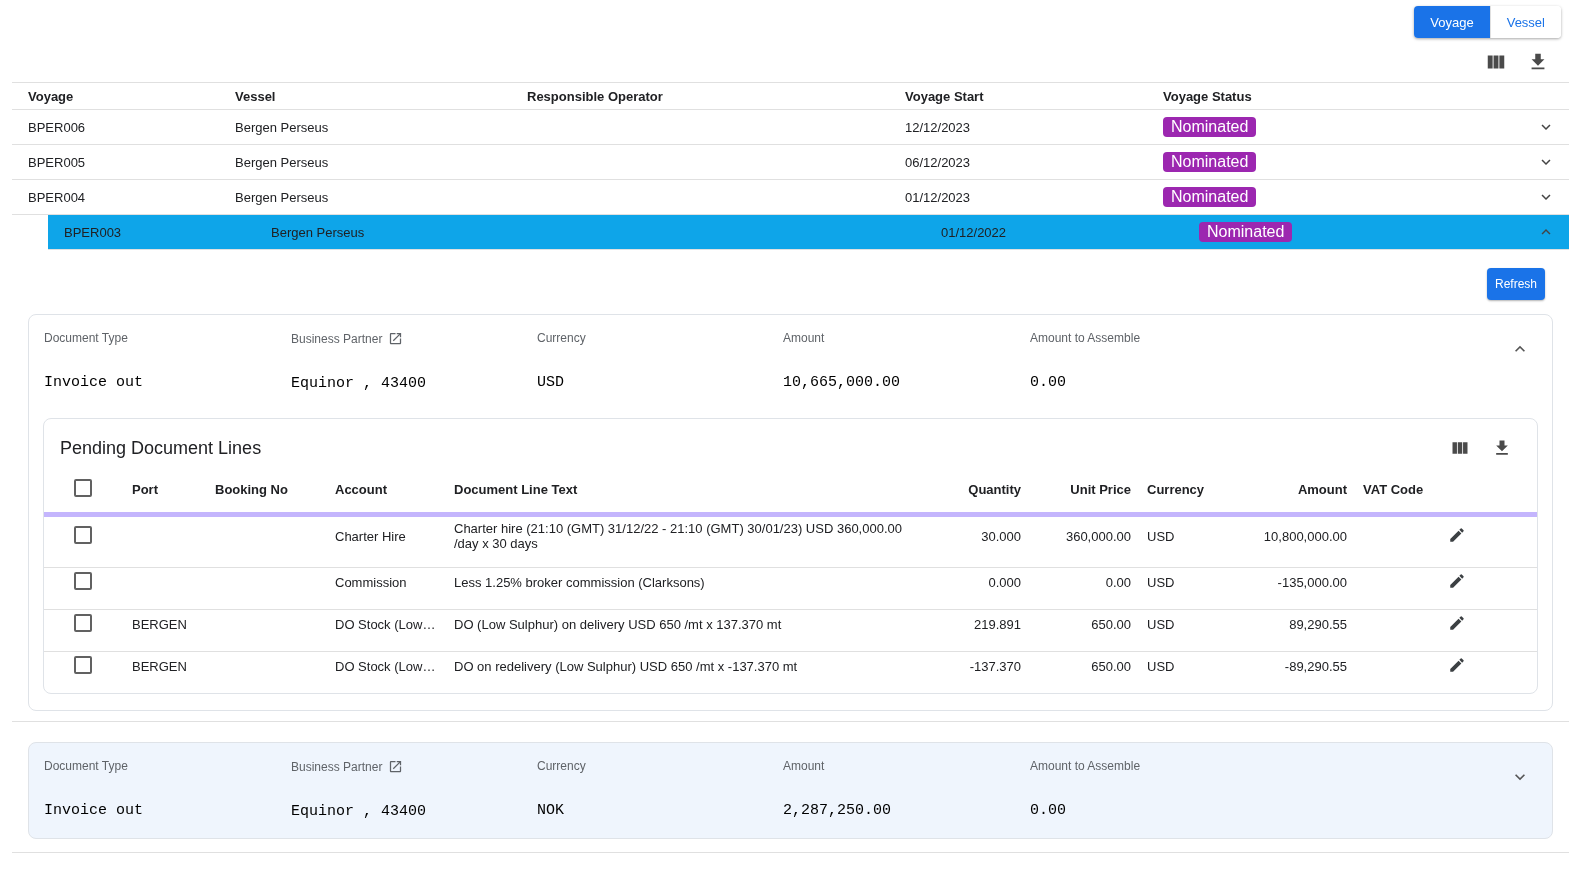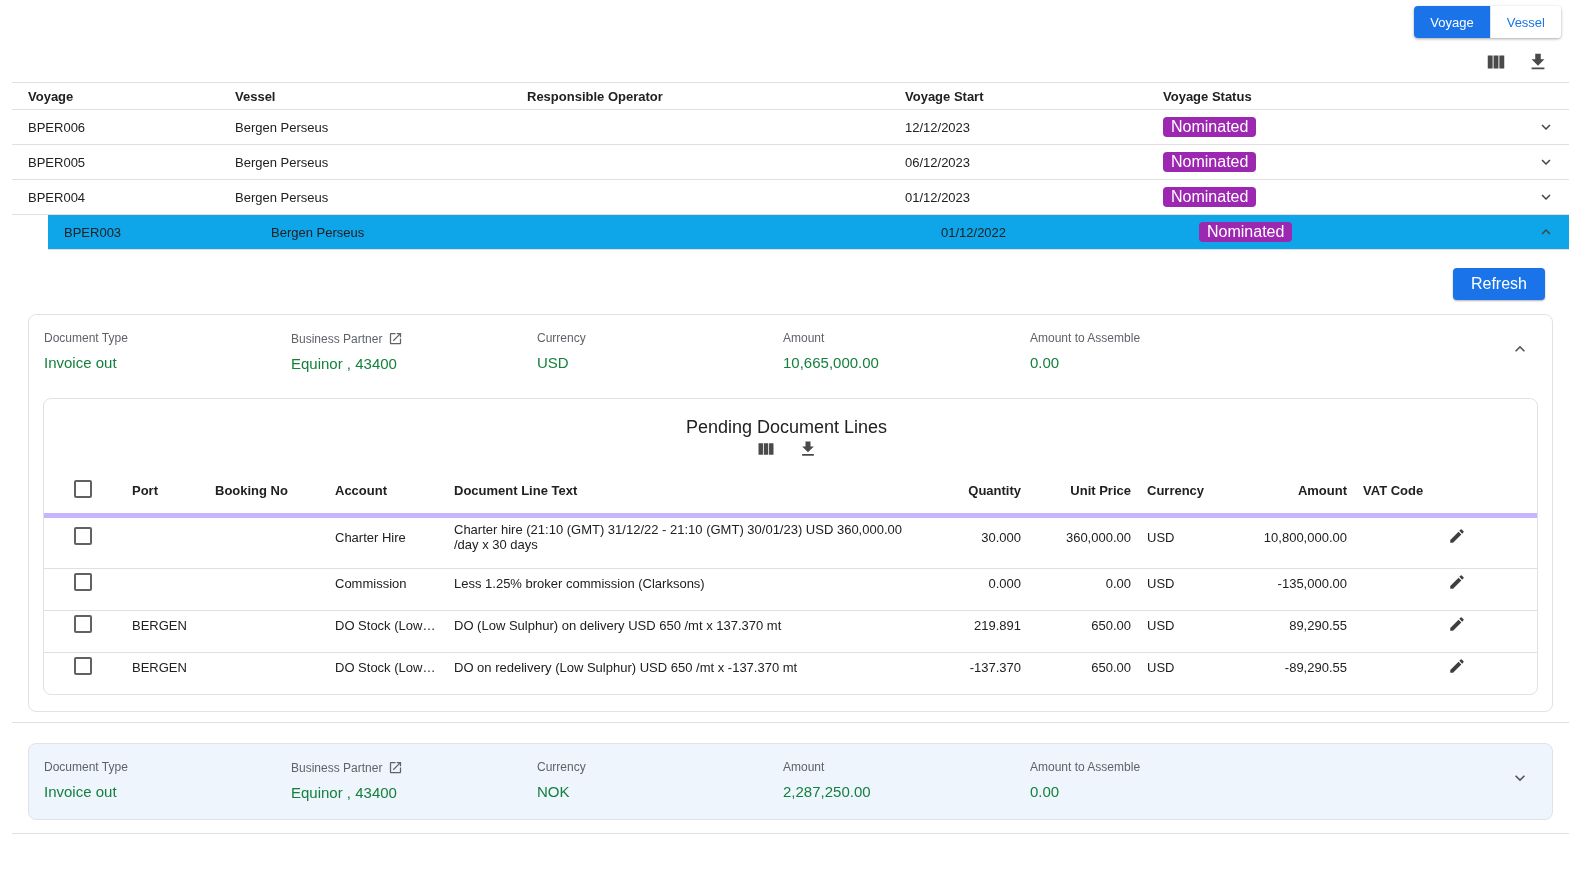--- a/index.html
+++ b/index.html
@@ -44,42 +44,42 @@
   .chev svg { width:20px; height:20px; fill:#444; cursor:pointer; }
   .badge {
     display:inline-block; background:#9c27b0; color:#fff;
     font-size:16px; padding:3px 8px; border-radius:4px; line-height:14px;
   }
 
   
   .refresh-row { display:flex; justify-content:flex-end; padding:18px 36px 14px 0; }
   .refresh-btn {
     background:#1a73e8; color:#fff; border:none; border-radius:4px;
-    height:32px; padding:0 18px; font-size:16px; font-weight:500; cursor:pointer;
+    height:32px; padding:0 8px; font-size:12px; font-weight:500; cursor:pointer;
     box-shadow:0 1px 2px rgba(0,0,0,.3); font-family:"Liberation Sans", sans-serif;
   }
 
   .doc-card {
     margin:0 28px; border:1px solid #dfe3e8; border-radius:8px; background:#fff;
   }
   .doc-card.tint { background:#eff5fd; }
   .doc-header {
     display:grid;
     grid-template-columns:247px 246px 246px 247px 1fr 44px;
     padding:16px 10px 18px 15px; align-items:start;
   }
   .field .flabel { font-size:12px; color:#5f6368; display:flex; align-items:center; gap:6px; }
   .field .flabel svg { width:15px; height:15px; fill:#5f6368; cursor:pointer; }
-  .field .fvalue { margin-top:9px; font-size:15px; color:#15803d; }
+  .field .fvalue { margin-top:29px; font-size:15px; color:#000000;font-family:Liberation Mono, monospace; }
   .doc-chev { display:flex; justify-content:flex-end; padding:8px 12px 0 0; }
   .doc-chev svg { width:20px; height:20px; fill:#555; cursor:pointer; }
 
   
   .pending-card { margin:8px 14px 16px 14px; border:1px solid #dfe3e8; border-radius:8px; background:#fff; overflow:hidden; }
-  .pending-header { display:flex; align-items:center; justify-content:space-between; padding:18px 24px 8px 16px;flex-direction:column; }
+  .pending-header { display:flex; align-items:center; justify-content:space-between; padding:18px 24px 8px 16px; }
   .pending-title { font-size:18px; color:#202124; }
   .pending-icons { display:flex; gap:20px; }
 
   table.lines { width:100%; border-collapse:collapse; table-layout:fixed; }
   table.lines th, table.lines td { padding:8px 8px; font-size:13px; text-align:left; vertical-align:middle; }
   table.lines thead th { font-weight:700; border-bottom:5px solid #c4b5fd; padding-top:12px; padding-bottom:12px; }
   table.lines tbody tr { border-bottom:1px solid #e0e0e0; }
   table.lines tbody tr:last-child { border-bottom:none; }
   table.lines tbody td { padding-top:4px; padding-bottom:16px; }
   .num { text-align:right !important; }

